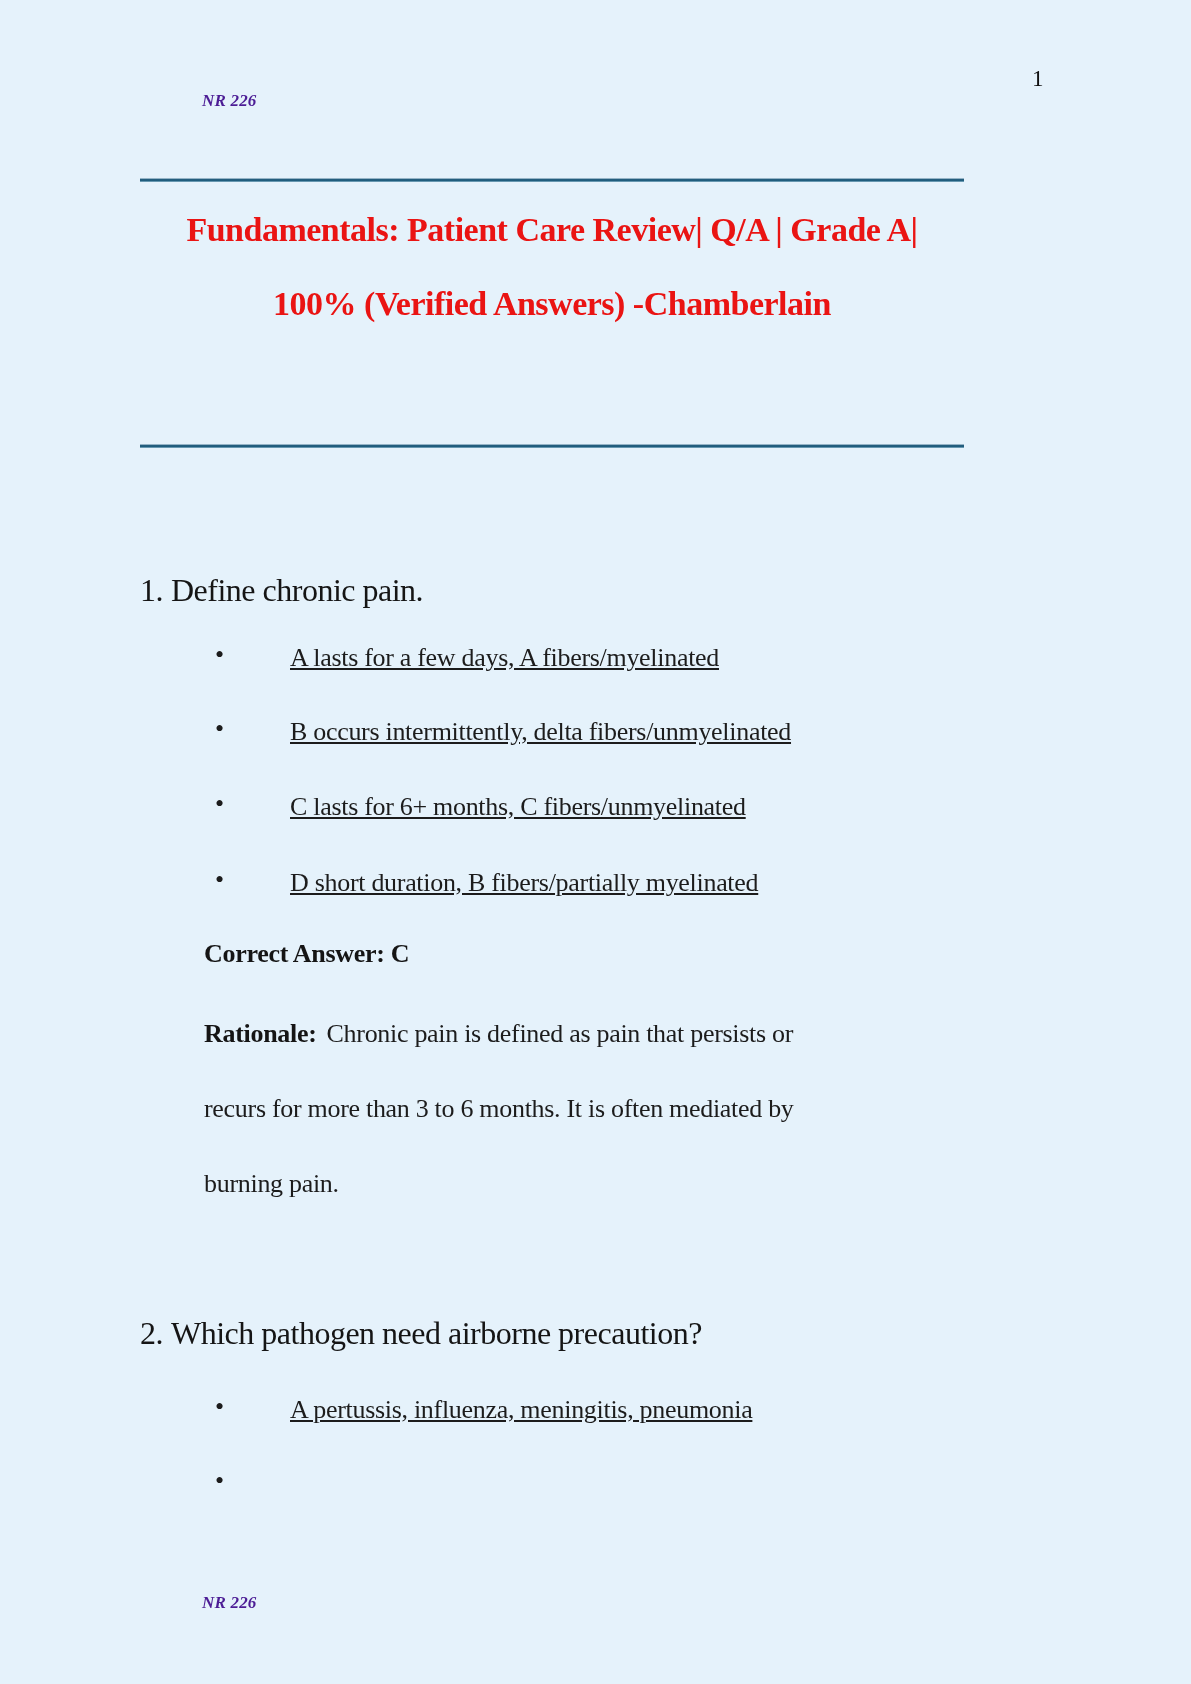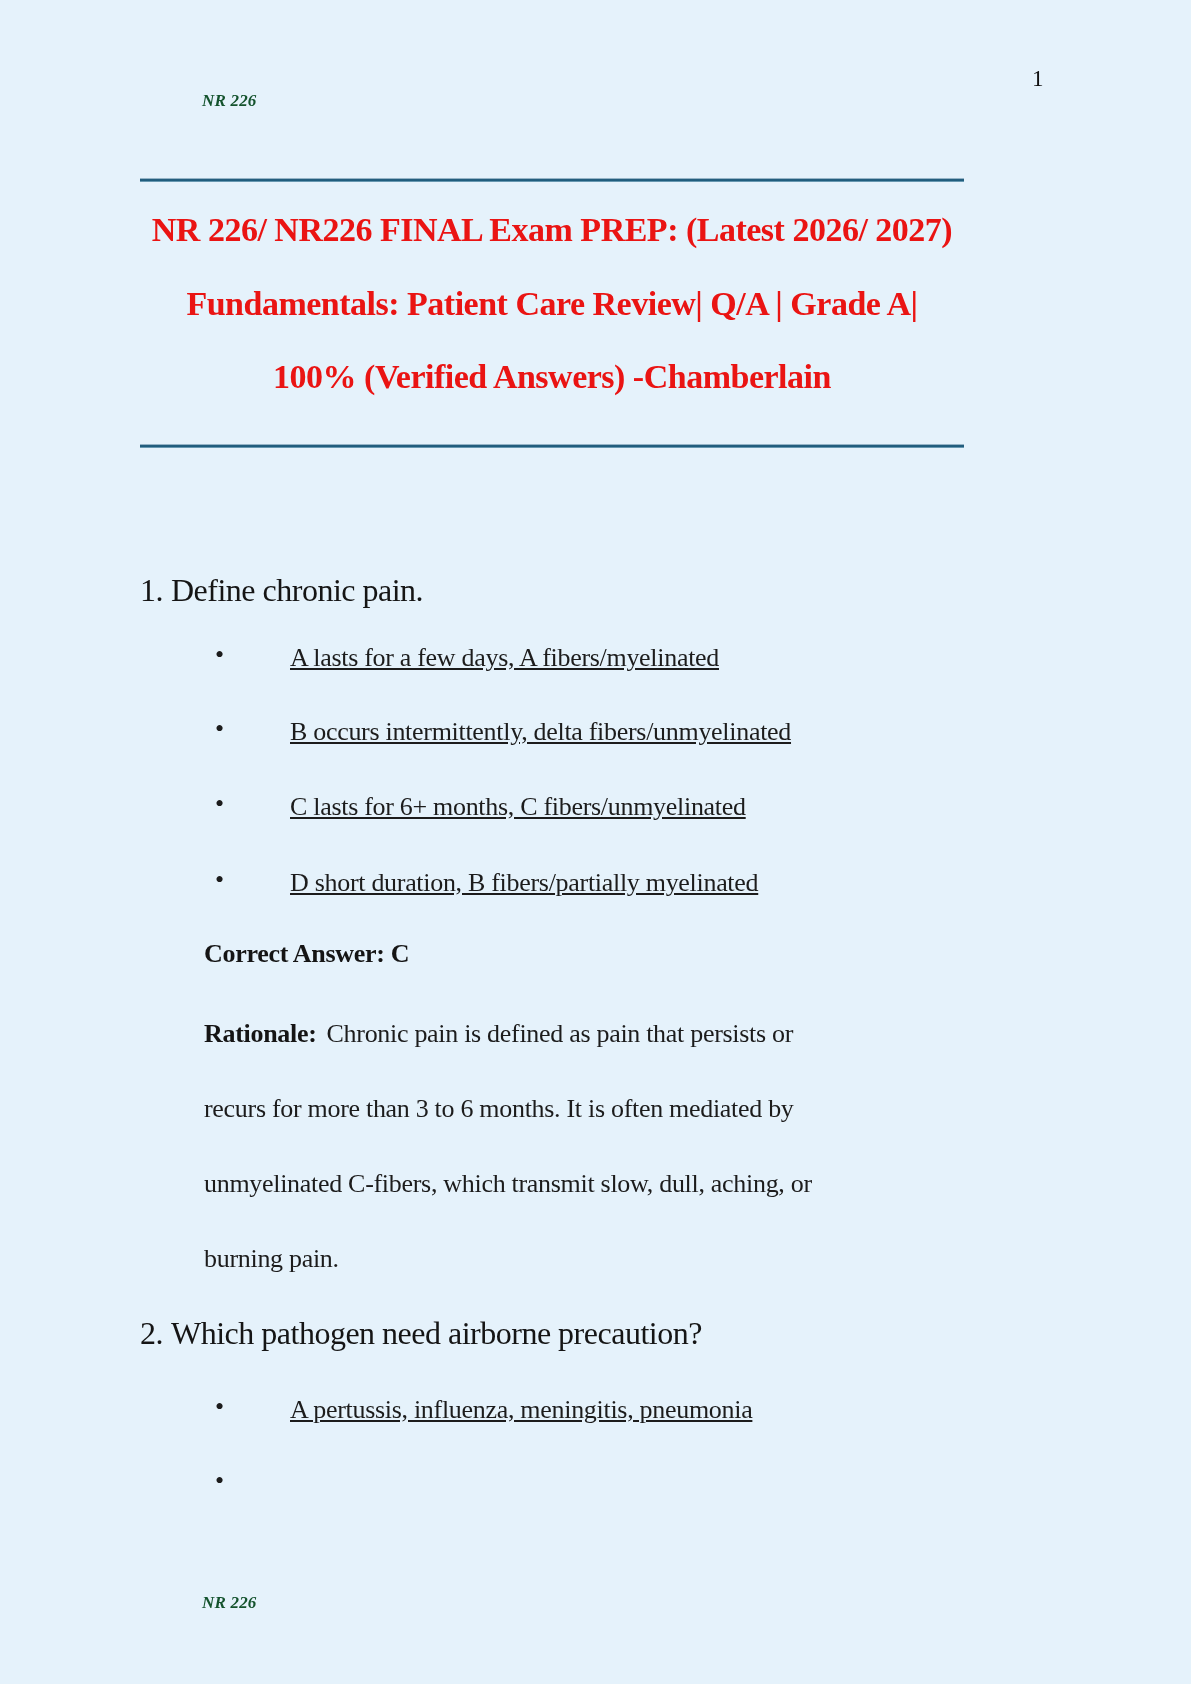--- a/index.html
+++ b/index.html
@@ -16,21 +16,21 @@
     color:#1c1c1c;
     overflow:hidden;
   }
 
   
   .running {
     position:absolute;
     font-size:17px;
     font-weight:bold;
     font-style:italic;
-    color:#14532d;
+    color:#4c1d95;
     letter-spacing:0.2px;
     white-space:nowrap;
   }
   .running.hdr { left:202px; top:91px; }
   .running.ftr { left:202px; top:1593px; }
 
   .pageno {
     position:absolute;
     left:1032px; top:66px;
     font-size:23px;
@@ -127,21 +127,20 @@
 <body>
 
 <div class="page">
 
   <span class="running hdr">NR 226</span>
   <span class="pageno">1</span>
 
   <div class="rule top"></div>
 
   <div class="doc-title">
-    <div>NR 226/ NR226 FINAL Exam PREP: (Latest 2026/ 2027)</div>
     <div>Fundamentals: Patient Care Review| Q/A | Grade A|</div>
     <div>100% (Verified Answers) -Chamberlain</div>
   </div>
 
   <div class="rule bottom"></div>
 
   <div class="q-heading q1-heading"><span class="qnum">1.</span><span>Define chronic pain.</span></div>
 
   <div class="opt q1-opt-0">
     <span class="dot">•</span>
@@ -158,21 +157,20 @@
   <div class="opt q1-opt-3">
     <span class="dot">•</span>
     <span class="txt">D short duration, B fibers/partially myelinated</span>
   </div>
 
   <div class="correct">Correct Answer: C</div>
 
   <div class="rationale">
     <div class="r-line"><span class="r-label">Rationale:</span><span>Chronic pain is defined as pain that persists or</span></div>
     <div class="r-line">recurs for more than 3 to 6 months. It is often mediated by</div>
-    <div class="r-line">unmyelinated C-fibers, which transmit slow, dull, aching, or</div>
     <div class="r-line">burning pain.</div>
   </div>
 
   <div class="q-heading q2-heading"><span class="qnum">2.</span><span>Which pathogen need airborne precaution?</span></div>
 
   <div class="opt q2-opt-0">
     <span class="dot">•</span>
     <span class="txt">A pertussis, influenza, meningitis, pneumonia</span>
   </div>
   <div class="opt q2-opt-1">

